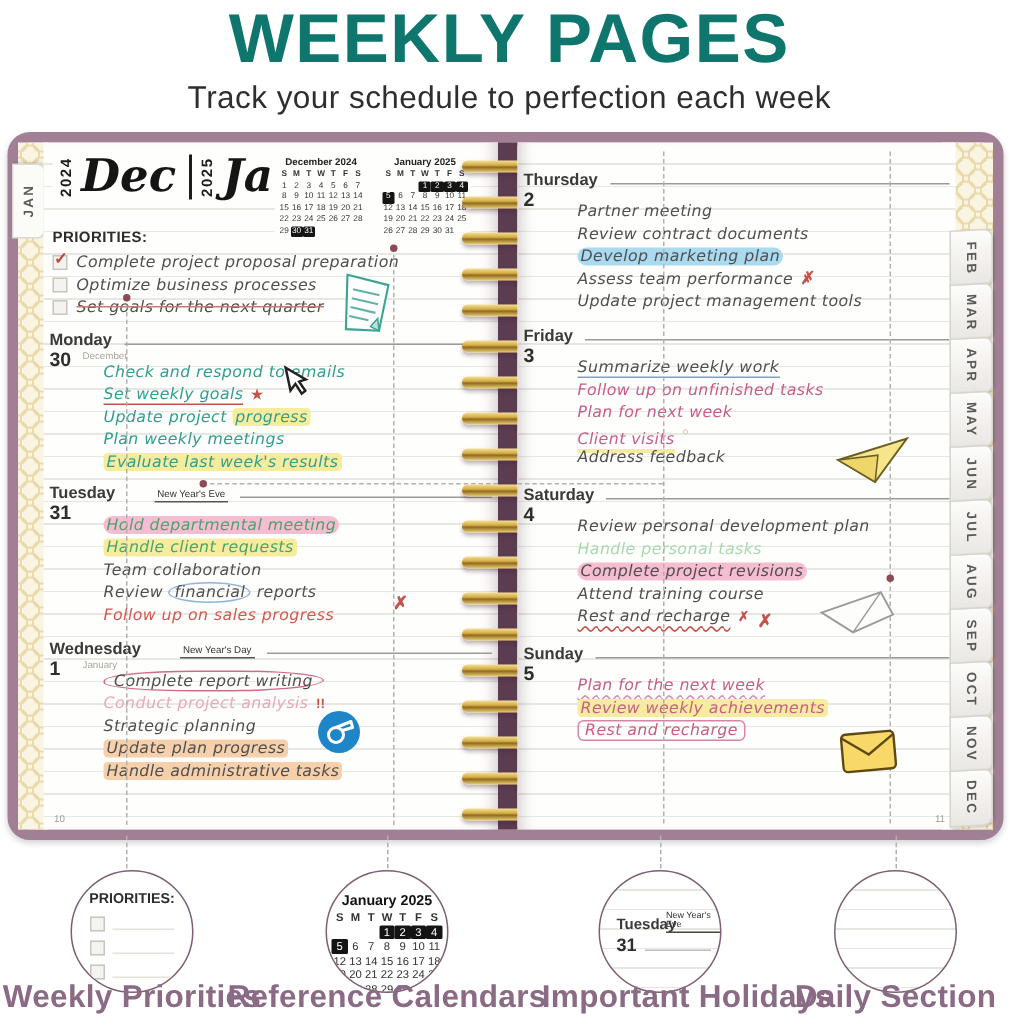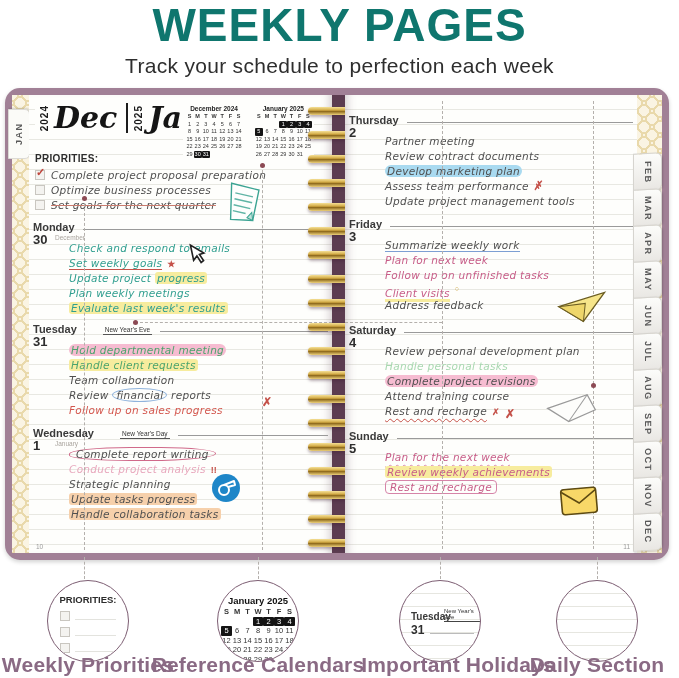--- a/index.html
+++ b/index.html
@@ -285,22 +285,22 @@
               <span class="day-name">Wednesday</span>
               <span class="day-holiday">New Year's Day</span>
               <div class="day-rule"></div>
             </div>
             <span class="day-date">1</span>
             <span class="day-month">January</span>
             <ul class="entries">
               <li class="entry"><span class="hw c-dark oval-pink">Complete report writing</span></li>
               <li class="entry"><span class="hw c-pinklight">Conduct project analysis</span><span class="sx sx-red">!!</span></li>
               <li class="entry"><span class="hw c-dark">Strategic planning</span></li>
-              <li class="entry"><span class="hw c-dark"><span class="mk m-peach">Update tasks progress</span></span></li>
-              <li class="entry"><span class="hw c-dark"><span class="mk m-peach">Handle collaboration tasks</span></span></li>
+              <li class="entry"><span class="hw c-dark"><span class="mk m-peach">Update plan progress</span></span></li>
+              <li class="entry"><span class="hw c-dark"><span class="mk m-peach">Handle administrative tasks</span></span></li>
             </ul>
           </div>
         </div>
 
       <div class="vguide" style="left:55px;top:103px;height:352px;"></div>
       <div class="vguide" style="left:233px;top:70px;height:385px;"></div>
       <div class="hguide" style="left:106px;top:227px;width:197px;"></div>
       <div class="pin" style="left:53px;top:101px;"></div>
       <div class="pin" style="left:231px;top:68px;"></div>
       <div class="pin" style="left:104px;top:225px;"></div>
@@ -365,22 +365,22 @@
             </ul>
           </div>
           <div class="day-section" style="top: 122px;">
             <div class="day-header">
               <span class="day-name">Friday</span>
               <div class="day-rule"></div>
             </div>
             <span class="day-date">3</span>
             <ul class="entries">
               <li class="entry"><span class="hw c-dark u-blue">Summarize weekly work</span></li>
+              <li class="entry"><span class="hw c-magenta">Follow up on unfinished tasks</span></li>
               <li class="entry"><span class="hw c-magenta">Plan for next week</span></li>
-              <li class="entry"><span class="hw c-magenta">Follow up on unfinished tasks</span></li>
               <li class="entry"><span class="hw c-magenta u-yellow">Client visits</span><span class="sx sx-circle">○</span></li>
               <li class="entry"><span class="hw c-dark">Address feedback</span></li>
             </ul>
           </div>
           <div class="day-section" style="top: 228px;">
             <div class="day-header">
               <span class="day-name">Saturday</span>
               <div class="day-rule"></div>
             </div>
             <span class="day-date">4</span>

